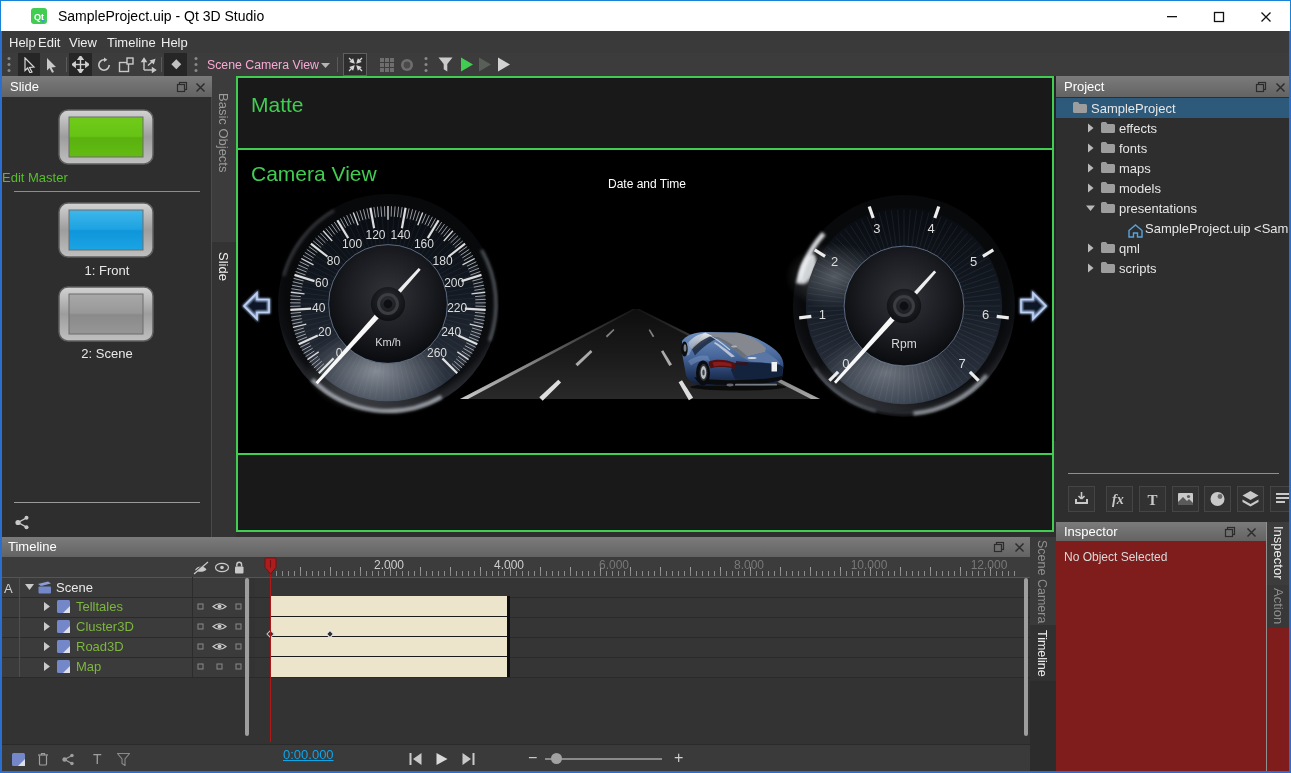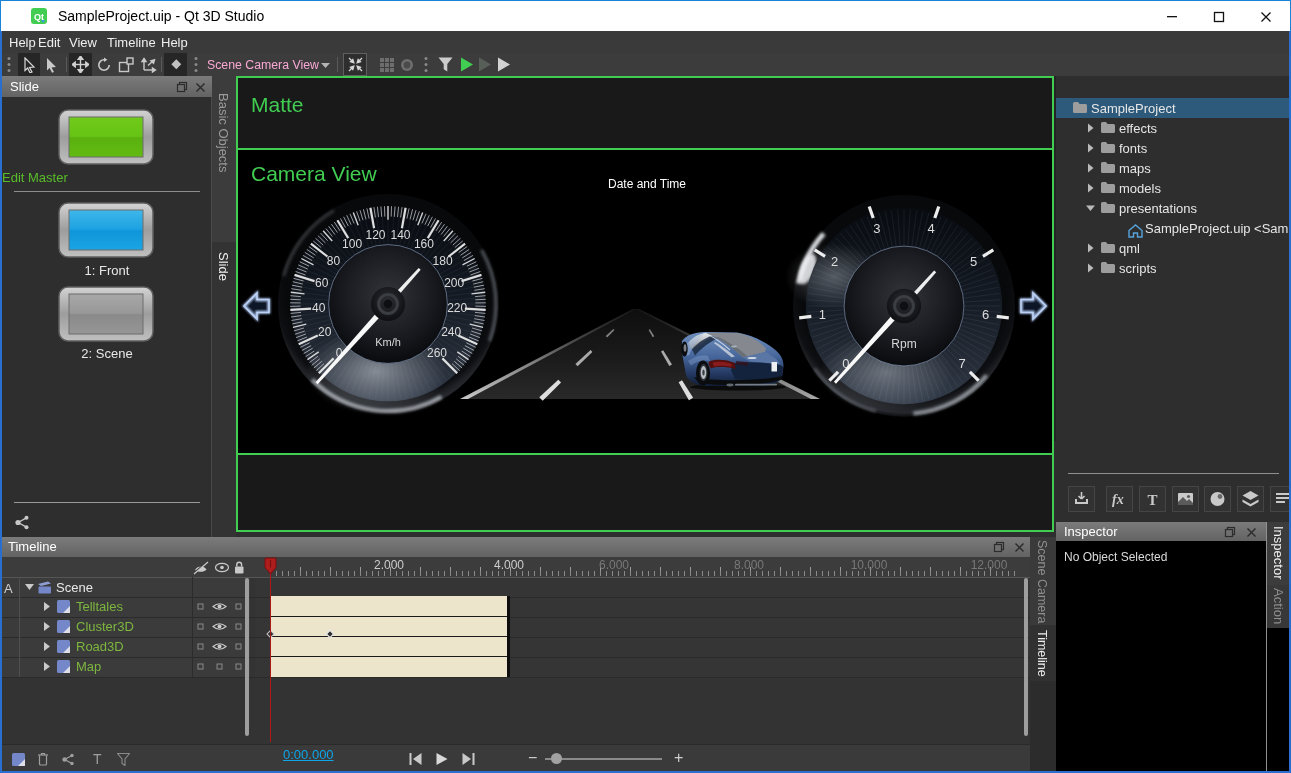--- a/index.html
+++ b/index.html
@@ -743,20 +743,30 @@
       </g>
 <g transform="translate(795,156) scale(-1,1)">
         <path d="M-13,0 L0,-13 L0,-6.5 L12,-6.5 L12,6.5 L0,6.5 L0,13 Z" fill="#0d1726" stroke="#a9c3ef" stroke-width="2.6" filter="url(#blur1)"></path>
         <path d="M-13,0 L0,-13 L0,-6.5 L12,-6.5 L12,6.5 L0,6.5 L0,13 Z" fill="none" stroke="#bcd0f2" stroke-width="1.6"></path>
       </g>
 </svg>
   <div class="abs" style="left:15px;top:86px;font-size:21px;color:#41cd52;">Camera View</div>
 </div>
 
 <div class="abs" style="left:1056px;top:76px;width:235px;height:446px;background:#2e2e2e;overflow:hidden;">
+  <div class="hdr abs" style="left:0;top:0;width:235px;height:21px;">
+    <span class="abs" style="left:8px;top:3px;">Project</span>
+    <svg class="abs" style="left:199px;top:5px" width="12" height="12">
+        <rect x="3.5" y="1.5" width="7" height="7" fill="none" stroke="#2c2c2c" stroke-width="1.2"></rect>
+        <rect x="1.5" y="3.5" width="7" height="7" fill="#6f6f6f" stroke="#2c2c2c" stroke-width="1.2"></rect>
+      </svg>
+    <svg class="abs" style="left:219px;top:6px" width="11" height="11">
+        <path d="M1.5 1.5 L9.5 9.5 M9.5 1.5 L1.5 9.5" stroke="#2c2c2c" stroke-width="1.5"></path>
+      </svg>
+  </div>
   <div class="abs" style="left:0;top:22px;width:235px;height:20px;background:#2d5a7b;"></div>
 
   <svg class="abs" style="left:0;top:22px" width="235" height="260" font-size="13px" font-family="Liberation Sans" fill="#e6e6e6">
     <defs>
       <g id="folder">
           <path d="M0 2.5 q0 -1.5 1.5 -1.5 h3.5 l1.5 2 h6 q1.5 0 1.5 1.5 v6 q0 1.5 -1.5 1.5 h-11 q-1.5 0 -1.5 -1.5 z" fill="#9d9d9d"></path>
         </g>
       <g id="arrR">
           <path d="M0 0 l5.5 4.5 l-5.5 4.5 z" fill="#b9b9b9"></path>
         </g>
@@ -827,21 +837,21 @@
     </g>
     <g transform="translate(202,0)">
       <rect class="btn" x="0.5" y="0.5" width="26" height="25"></rect>
       <rect x="6" y="7" width="13" height="2" fill="#c9c9c9"></rect>
         <rect x="6" y="11" width="13" height="2" fill="#c9c9c9"></rect>
         <rect x="6" y="15" width="9" height="2" fill="#c9c9c9"></rect>
     </g>
   </svg>
 </div>
 
-<div class="abs" style="left:1056px;top:522px;width:235px;height:249px;background:#000000;overflow:hidden;">
+<div class="abs" style="left:1056px;top:522px;width:235px;height:249px;background:#7f1d1d;overflow:hidden;">
   <div class="hdr abs" style="left:0;top:0;width:211px;height:19px;">
     <span class="abs" style="left:8px;top:2px;">Inspector</span>
     <svg class="abs" style="left:168px;top:4px" width="12" height="12">
         <rect x="3.5" y="1.5" width="7" height="7" fill="none" stroke="#2c2c2c" stroke-width="1.2"></rect>
         <rect x="1.5" y="3.5" width="7" height="7" fill="#6f6f6f" stroke="#2c2c2c" stroke-width="1.2"></rect>
       </svg>
     <svg class="abs" style="left:190px;top:5px" width="11" height="11">
         <path d="M1.5 1.5 L9.5 9.5 M9.5 1.5 L1.5 9.5" stroke="#2c2c2c" stroke-width="1.5"></path>
       </svg>
   </div>

